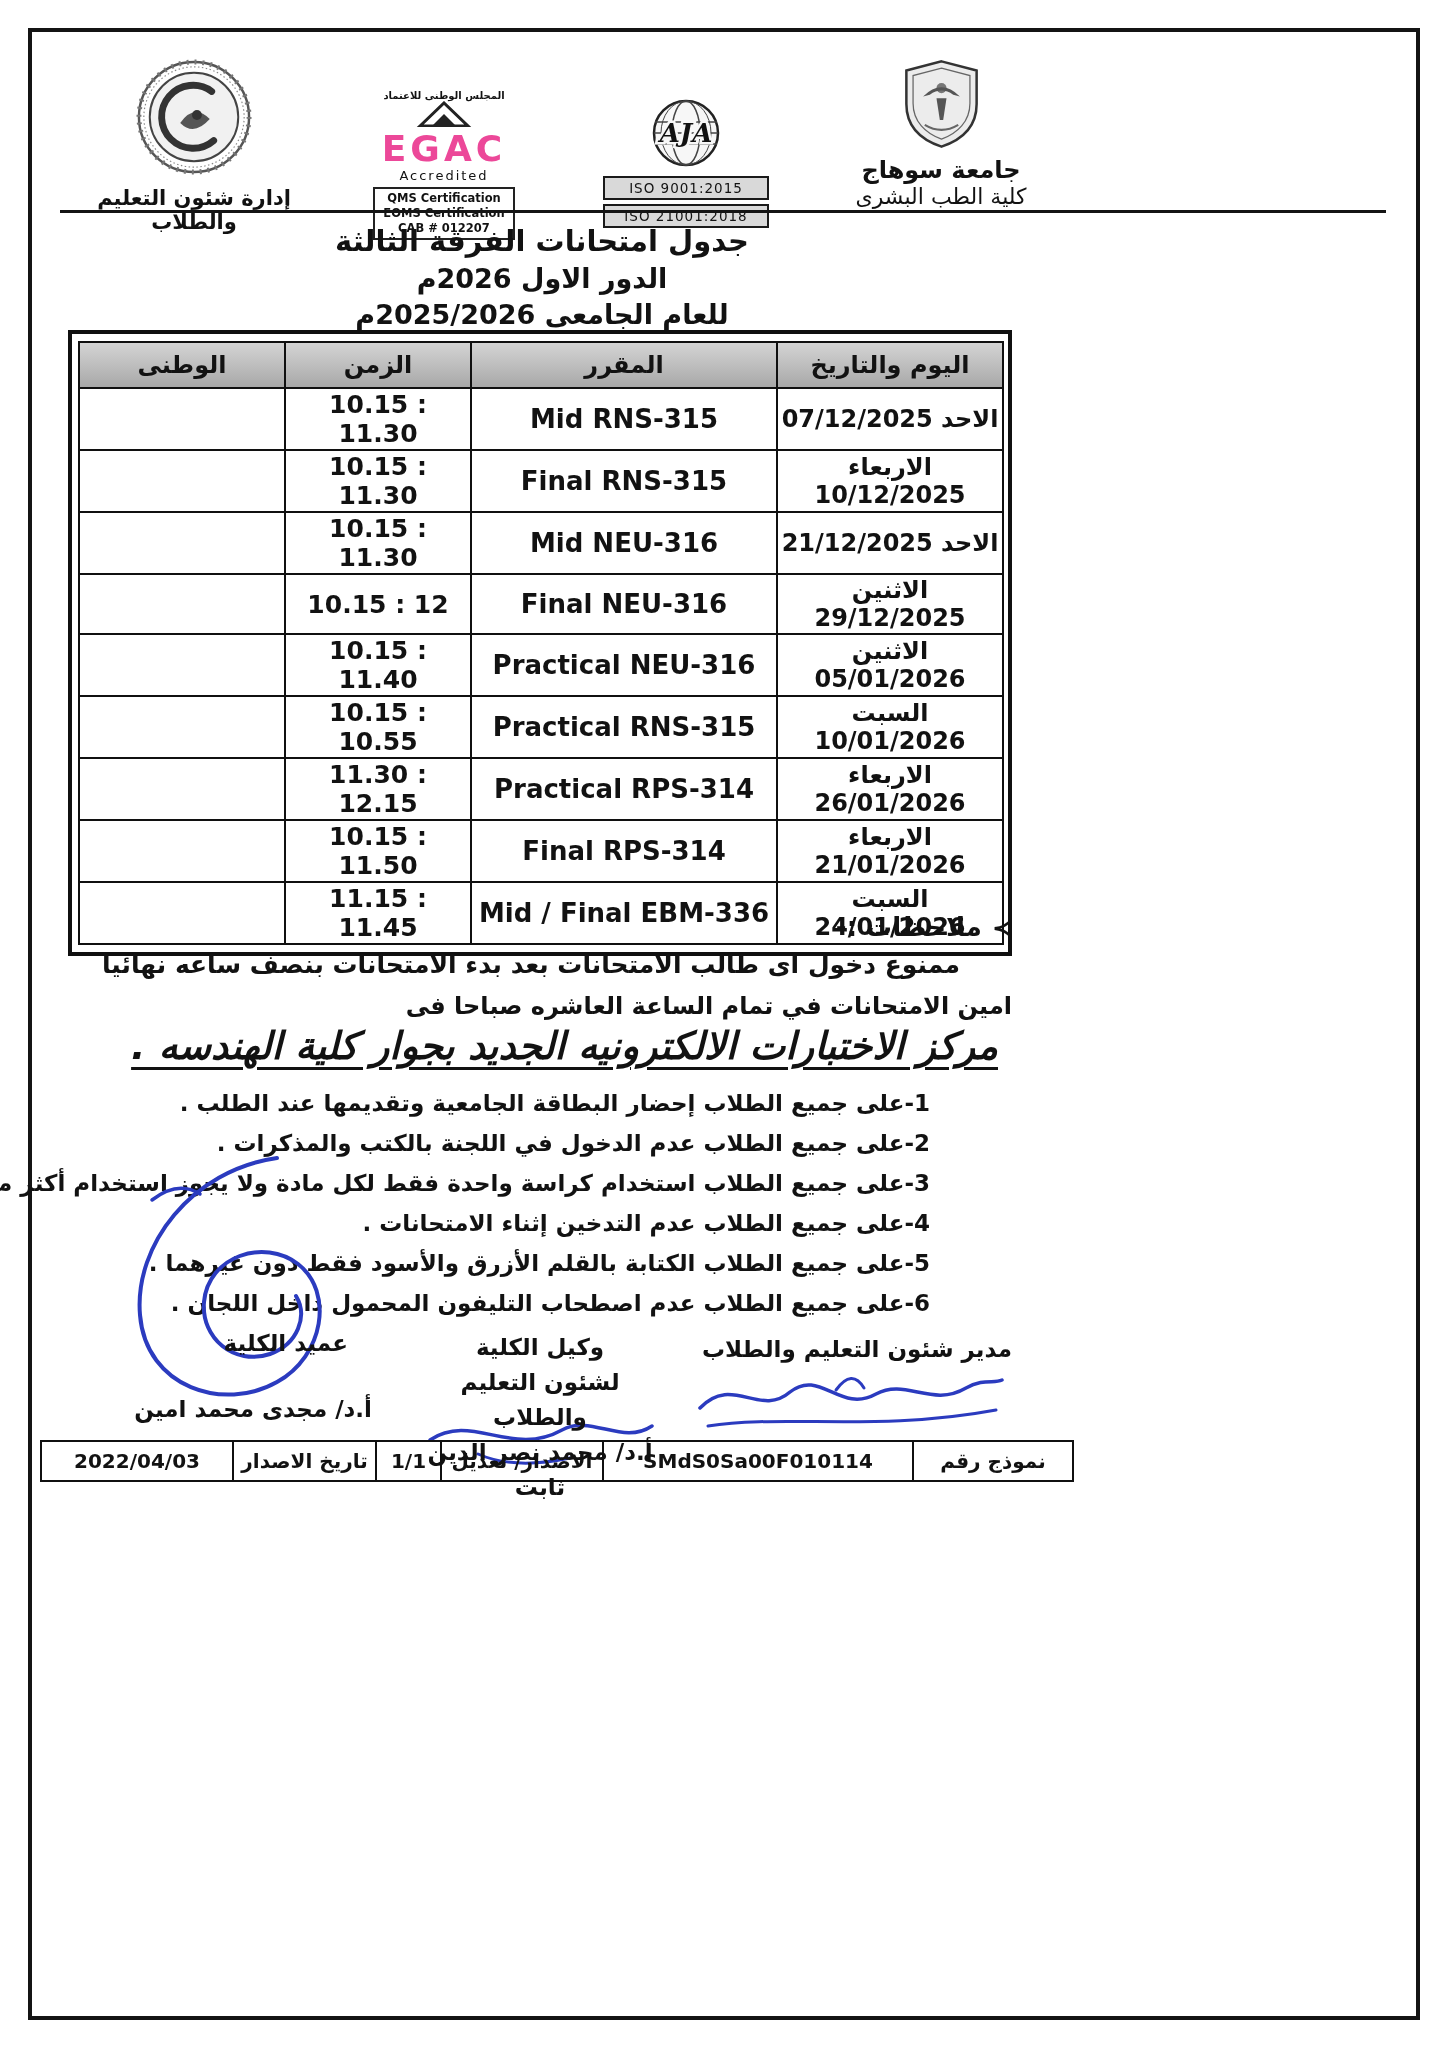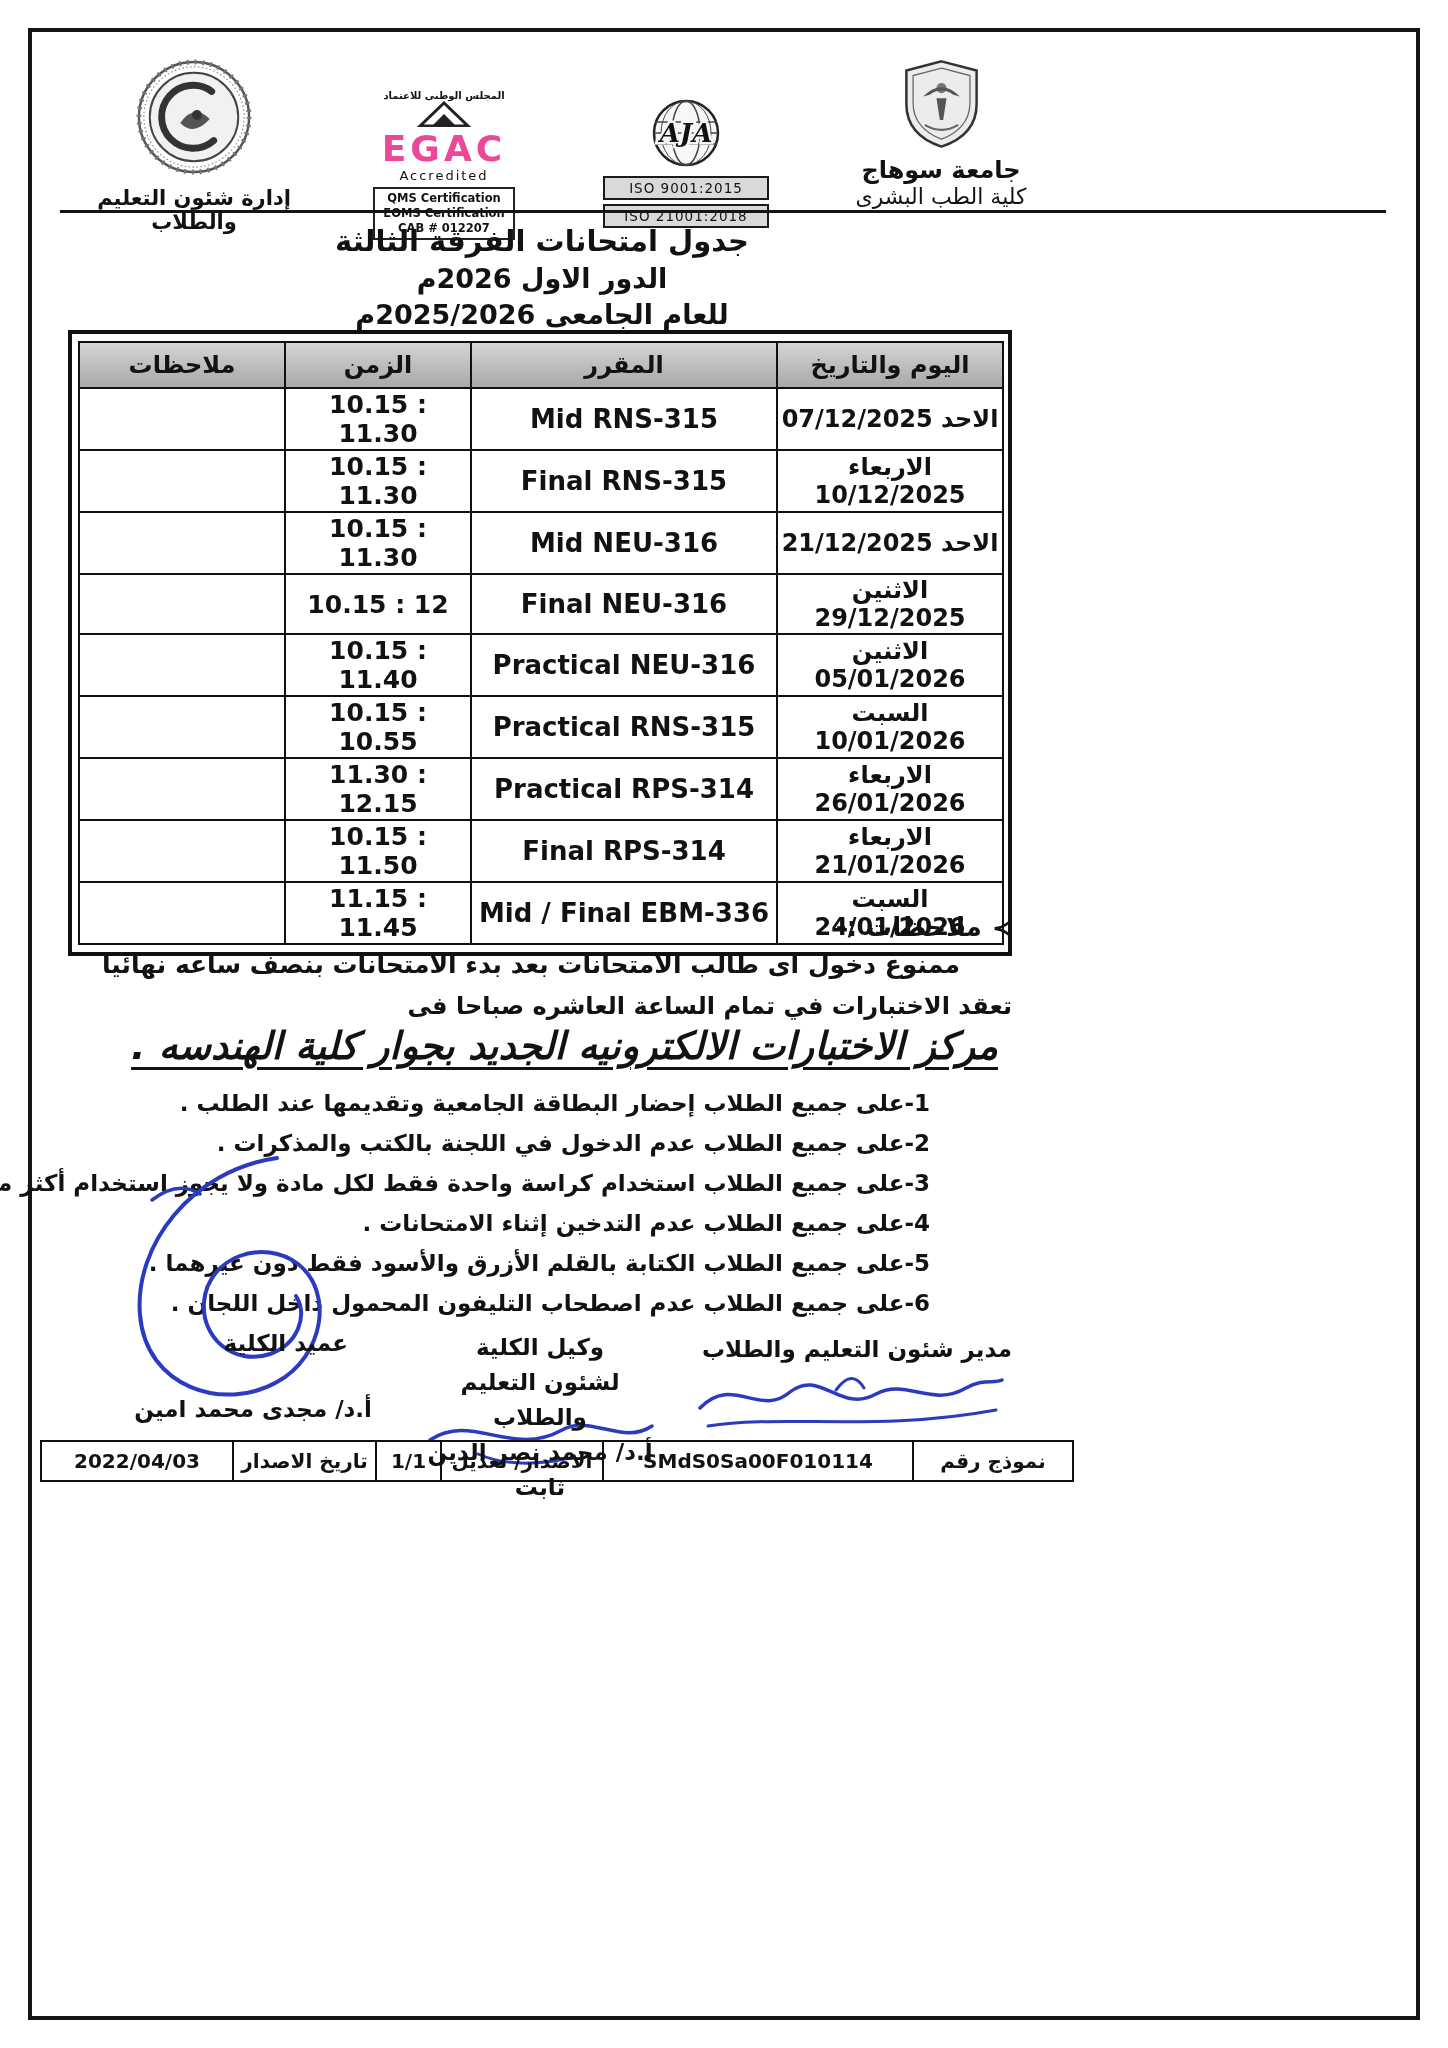--- a/index.html
+++ b/index.html
@@ -129,21 +129,21 @@
           <col style="width:226px">
           <col style="width:306px">
           <col style="width:186px">
           <col style="width:206px">
         </colgroup>
       <thead>
         <tr>
           <th>اليوم والتاريخ</th>
           <th>المقرر</th>
           <th>الزمن</th>
-          <th>ملاحظات</th>
+          <th>الوطنى</th>
         </tr>
       </thead>
       <tbody>
         <tr>
           <td class="day">الاحد 07/12/2025</td>
           <td class="course" dir="ltr">Mid RNS-315</td>
           <td class="time" dir="ltr">10.15 : 11.30</td>
           <td class="note"></td>
         </tr>
         <tr>
@@ -195,21 +195,21 @@
           <td class="note"></td>
         </tr>
       </tbody>
     </table>
   </div>
 
   <div class="notes-heading" dir="rtl">
     <span class="arrow">≻</span><span>ملاحظات :-</span>
   </div>
   <div class="note-l1" dir="rtl">ممنوع دخول اى طالب الامتحانات بعد بدء الامتحانات بنصف ساعه نهائيا</div>
-  <div class="note-l2" dir="rtl">تعقد الاختبارات في تمام الساعة العاشره صباحا فى</div>
+  <div class="note-l2" dir="rtl">امين الامتحانات في تمام الساعة العاشره صباحا فى</div>
   <div class="note-highlight" dir="rtl">مركز الاختبارات الالكترونيه الجديد بجوار كلية الهندسه .</div>
 
   <div class="notes-list" dir="rtl">
     <div class="note-item">1-على جميع الطلاب إحضار البطاقة الجامعية وتقديمها عند الطلب .</div>
     <div class="note-item">2-على جميع الطلاب عدم الدخول في اللجنة بالكتب والمذكرات .</div>
     <div class="note-item">3-على جميع الطلاب استخدام كراسة واحدة فقط لكل مادة ولا يجوز استخدام أكثر من كراسة .</div>
     <div class="note-item">4-على جميع الطلاب عدم التدخين إثناء الامتحانات .</div>
     <div class="note-item">5-على جميع الطلاب الكتابة بالقلم الأزرق والأسود فقط دون غيرهما .</div>
     <div class="note-item">6-على جميع الطلاب عدم اصطحاب التليفون المحمول داخل اللجان .</div>
   </div>

